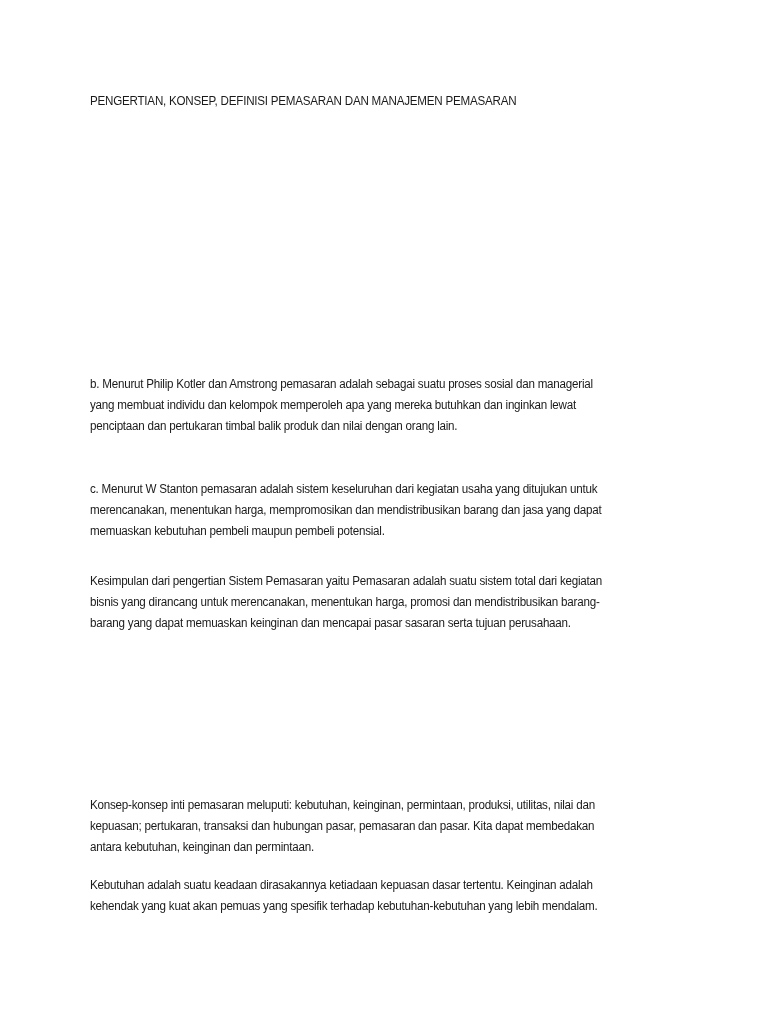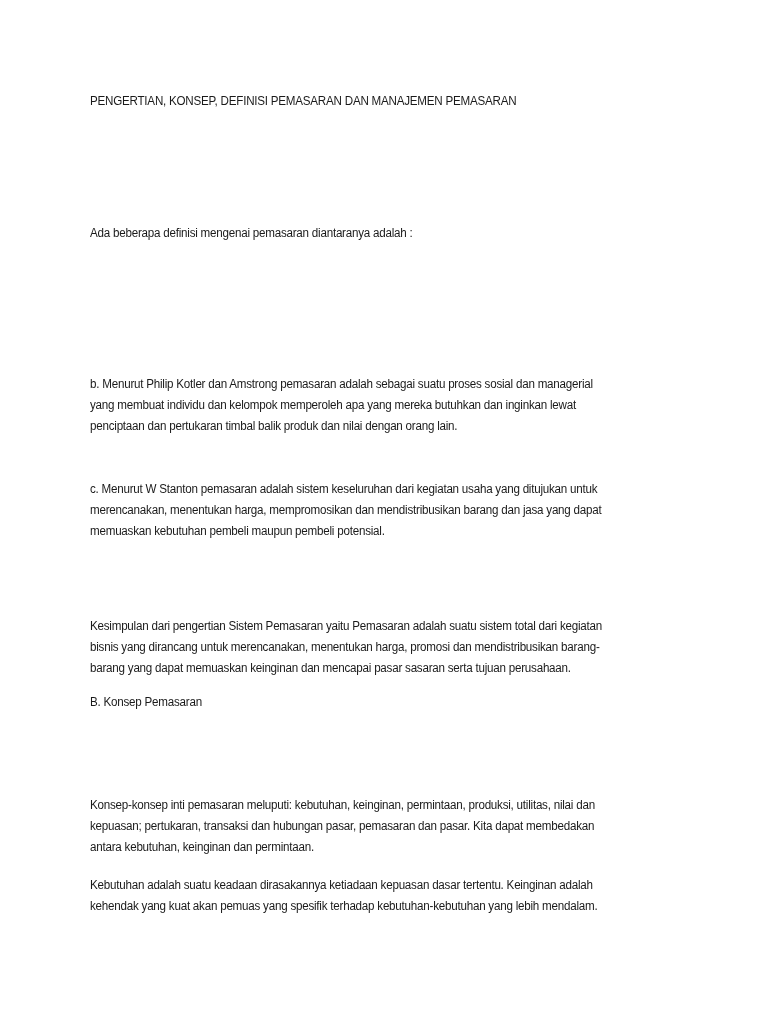--- a/index.html
+++ b/index.html
@@ -42,46 +42,40 @@
 </head>
 <body>
 
 <div class="page">
 
   <div class="block" style="top:91px;">
     <span class="line">PENGERTIAN, KONSEP, DEFINISI PEMASARAN DAN MANAJEMEN PEMASARAN</span>
   </div>
 
 
-  <div class="block" style="top:223px;">
-    <span class="line">Ada beberapa definisi mengenai pemasaran diantaranya adalah :</span>
-  </div>
 
 
   <div class="block" style="top:374px;">
     <span class="line">b. Menurut Philip Kotler dan Amstrong pemasaran adalah sebagai suatu proses sosial dan managerial</span>
     <span class="line">yang membuat individu dan kelompok memperoleh apa yang mereka butuhkan dan inginkan lewat</span>
     <span class="line">penciptaan dan pertukaran timbal balik produk dan nilai dengan orang lain.</span>
   </div>
 
   <div class="block" style="top:479px;">
     <span class="line">c. Menurut W Stanton pemasaran adalah sistem keseluruhan dari kegiatan usaha yang ditujukan untuk</span>
     <span class="line">merencanakan, menentukan harga, mempromosikan dan mendistribusikan barang dan jasa yang dapat</span>
     <span class="line">memuaskan kebutuhan pembeli maupun pembeli potensial.</span>
   </div>
 
-  <div class="block" style="top:616px;">
+  <div class="block" style="top:571px;">
     <span class="line">Kesimpulan dari pengertian Sistem Pemasaran yaitu Pemasaran adalah suatu sistem total dari kegiatan</span>
     <span class="line">bisnis yang dirancang untuk merencanakan, menentukan harga, promosi dan mendistribusikan barang-</span>
     <span class="line">barang yang dapat memuaskan keinginan dan mencapai pasar sasaran serta tujuan perusahaan.</span>
   </div>
 
-  <div class="block" style="top:692px;">
-    <span class="line">B. Konsep Pemasaran</span>
-  </div>
 
   <div class="block" style="top:795px;">
     <span class="line">Konsep-konsep inti pemasaran meluputi: kebutuhan, keinginan, permintaan, produksi, utilitas, nilai dan</span>
     <span class="line">kepuasan; pertukaran, transaksi dan hubungan pasar, pemasaran dan pasar. Kita dapat membedakan</span>
     <span class="line">antara kebutuhan, keinginan dan permintaan.</span>
   </div>
 
   <div class="block" style="top:863px;margin-top:12px;">
     <span class="line">Kebutuhan adalah suatu keadaan dirasakannya ketiadaan kepuasan dasar tertentu. Keinginan adalah</span>
     <span class="line">kehendak yang kuat akan pemuas yang spesifik terhadap kebutuhan-kebutuhan yang lebih mendalam.</span>

